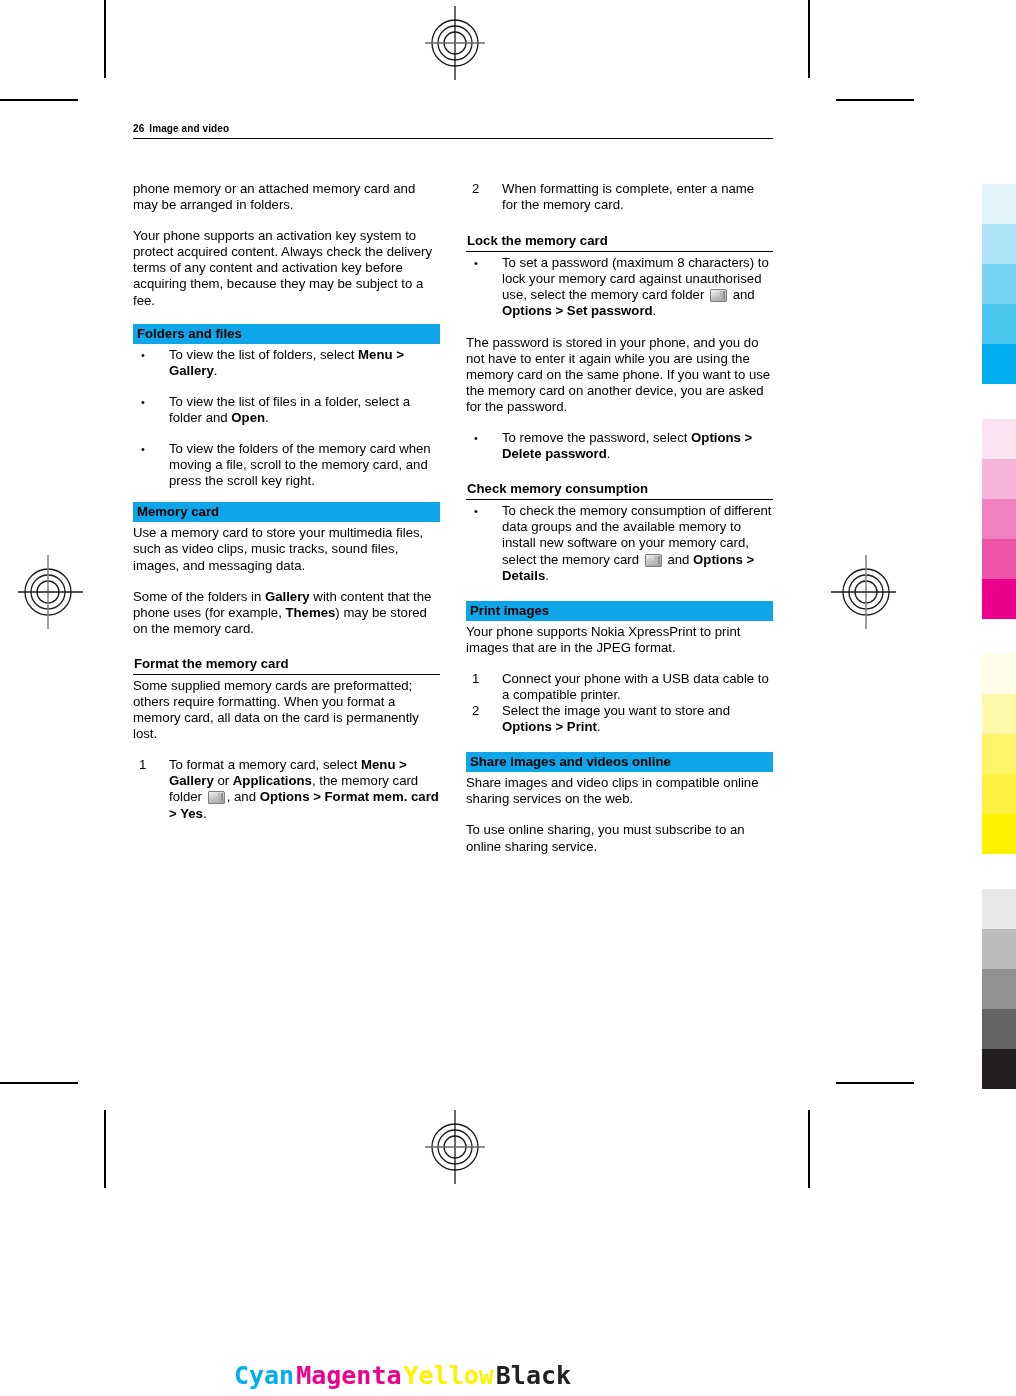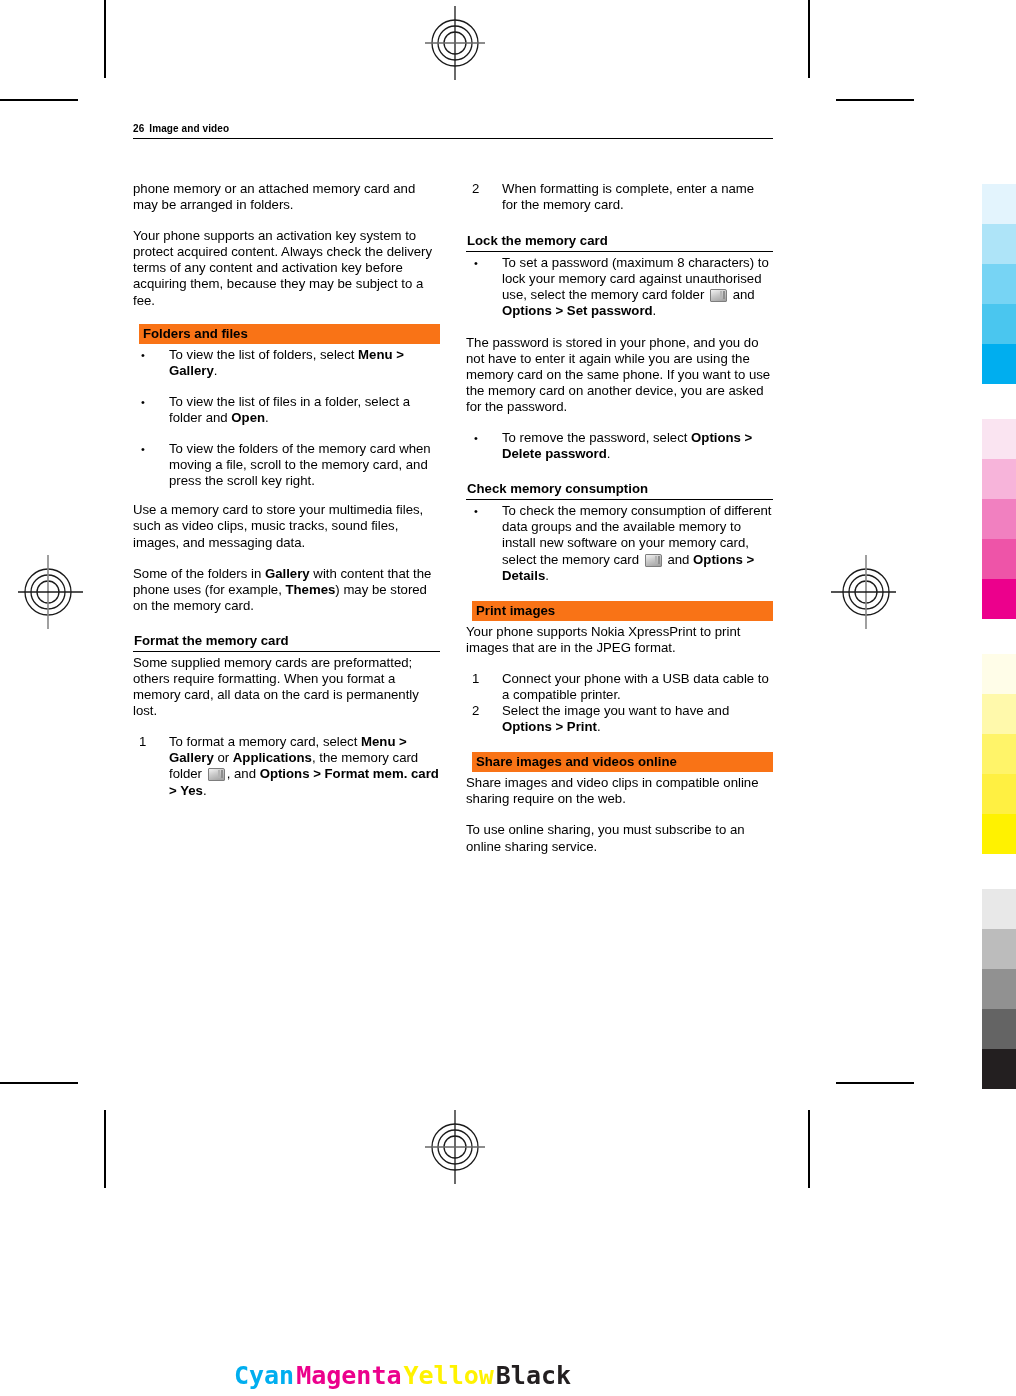--- a/index.html
+++ b/index.html
@@ -64,22 +64,22 @@
     text-align: left;
   }
   p.tight { margin-bottom: 8px; }
 
   b, .b { font-weight: bold; }
 
   
   h2.sect {
     font-size: 13.2px;
     font-weight: bold;
-    margin: 0 0 3px 6px;
-    background: #f97316;
+    margin: 0 0 3px 0;
+    background: #0ea5e9;
     padding: 2px 4px 3px 4px;
     line-height: 15px;
   }
   h3.sub {
     font-size: 13.2px;
     font-weight: bold;
     margin: 0 0 3px 0;
     padding: 1px 0 3px 1px;
     border-bottom: 1.4px solid #000;
     line-height: 15px;
@@ -272,20 +272,21 @@
           <li class="body">
             <span class="marker">•</span><span>To view the list of files in a folder, select a folder and </span><b>Open</b><span>.</span>
           </li>
           <li class="body snug">
             <span class="marker">•</span><span>To view the folders of the memory card when moving a file, scroll to the memory card, and press the scroll key right.</span>
           </li>
         </ul>
       </div>
 
       <div class="sect-block" style="margin-top:13px;">
+        <h2 class="sect">Memory card</h2>
         <p class="body">Use a memory card to store your multimedia files, such as video clips, music tracks, sound files, images, and messaging data.</p>
         <p class="body"><span>Some of the folders in </span><b>Gallery</b><span> with content that the phone uses (for example, </span><b>Themes</b><span>) may be stored on the memory card.</span></p>
       </div>
 
       <div class="sect-block" style="margin-top:18px;">
         <h3 class="sub">Format the memory card</h3>
         <p class="body">Some supplied memory cards are preformatted; others require formatting. When you format a memory card, all data on the card is permanently lost.</p>
         <ol class="nlist">
           <li class="body snug">
             <span class="marker">1</span><span>To format a memory card, select </span><b>Menu</b><b> &gt; </b><b>Gallery</b><span> or </span><b>Applications</b><span>, the memory card folder </span><span class="mc-icon"><i></i></span><span>, and </span><b>Options</b><b> &gt; </b><b>Format mem. card</b><b> &gt; </b><b>Yes</b><span>.</span>
@@ -328,28 +329,28 @@
       </div>
 
       <div class="sect-block" style="margin-top:17px;">
         <h2 class="sect">Print images</h2>
         <p class="body">Your phone supports Nokia XpressPrint to print images that are in the JPEG format.</p>
         <ol class="nlist">
           <li class="body snug">
             <span class="marker">1</span><span>Connect your phone with a USB data cable to a compatible printer.</span>
           </li>
           <li class="body snug">
-            <span class="marker">2</span><span>Select the image you want to have and </span><b>Options</b><b> &gt; </b><b>Print</b><span>.</span>
+            <span class="marker">2</span><span>Select the image you want to store and </span><b>Options</b><b> &gt; </b><b>Print</b><span>.</span>
           </li>
         </ol>
       </div>
 
       <div class="sect-block" style="margin-top:17px;">
         <h2 class="sect">Share images and videos online</h2>
-        <p class="body">Share images and video clips in compatible online sharing require on the web.</p>
+        <p class="body">Share images and video clips in compatible online sharing services on the web.</p>
         <p class="body tight">To use online sharing, you must subscribe to an online sharing service.</p>
       </div>
 
     </div>
   </div>
 </div>
 
 <div class="cmyk-label">
   <span style="color: rgb(0, 174, 239);">Cyan</span><span style="color: rgb(236, 0, 140);">Magenta</span><span style="color: rgb(255, 242, 0);">Yellow</span><span style="color: rgb(35, 31, 32);">Black</span>
 </div>

